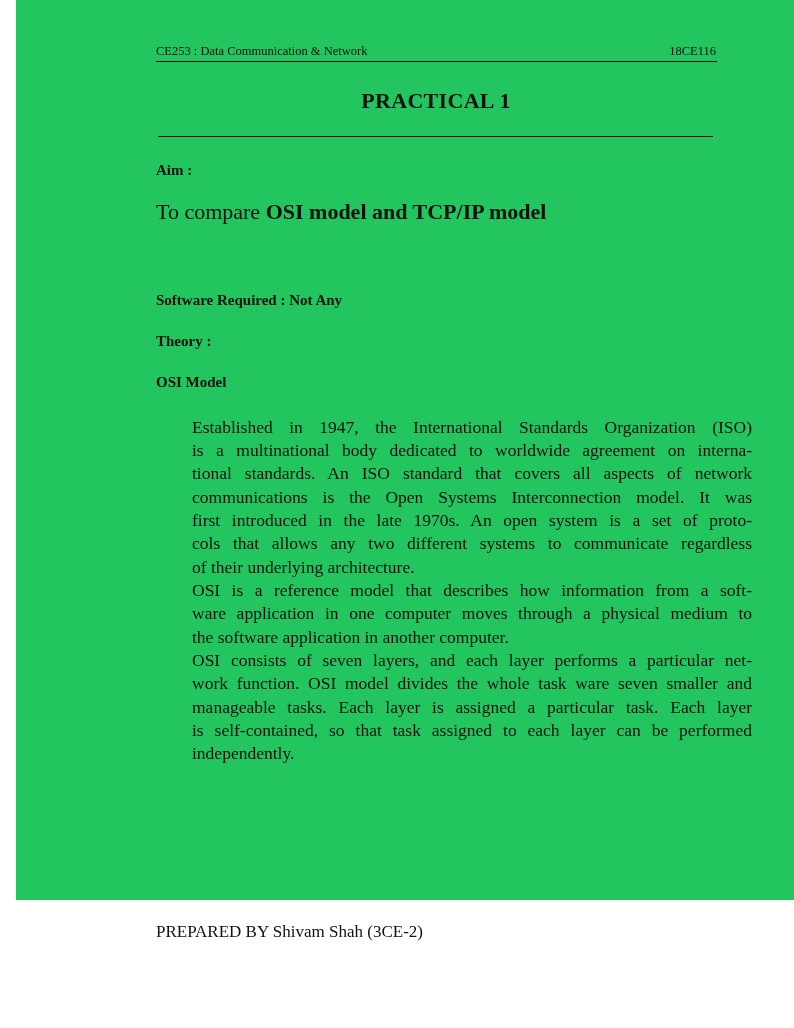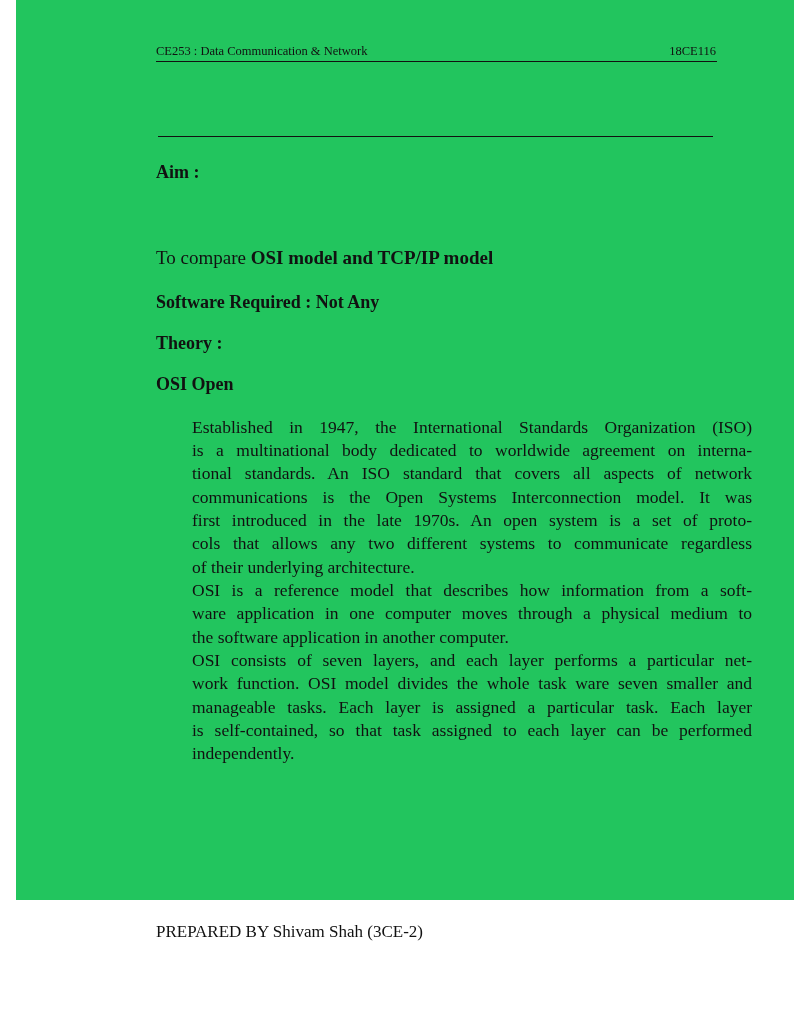--- a/index.html
+++ b/index.html
@@ -11,23 +11,23 @@
            font-family: "Liberation Serif", serif; font-size: 12.5px; color: #111; }
     .hdr-left { position: absolute; left: 0; top: 0; }
     .hdr-right { position: absolute; right: 0; top: 0; }
     .hdr-rule { position: absolute; left: 140px; top: 61px; width: 561px; height: 1px; background: #111; }
 
     .title { position: absolute; top: 88px; left: 140px; width: 560px; text-align: center;
              font-family: "Liberation Serif", serif; font-weight: bold; font-size: 22px; letter-spacing: 0.3px; }
     .title-rule { position: absolute; left: 142px; top: 136px; width: 555px; height: 1px; background: #111; }
 
     .h { position: absolute; left: 140px; font-family: "Liberation Serif", serif; font-weight: bold;
-         font-size: 18px; white-space: nowrap; }
-    .p-line { position: absolute; left: 140px; font-family: "Liberation Serif", serif; font-size: 19px;
-              white-space: nowrap; margin-top: 48px; }
+         font-size: 15px; white-space: nowrap; }
+    .p-line { position: absolute; left: 140px; font-family: "Liberation Serif", serif; font-size: 22px;
+              white-space: nowrap; }
     .b { font-weight: bold; }
 
     .jline { position: absolute; left: 140px; width: 560px; font-family: "Liberation Serif", serif;
              font-size: 17.5px; text-align: justify; text-align-last: justify; white-space: nowrap;
              height: 22px; line-height: 22px; margin-left: 36px; }
     .jline.last { text-align-last: left; }
     .jline span { white-space: normal; }
 
     .footer { position: absolute; left: 140px; top: 922px; font-family: Liberation Serif, serif;
               font-size: 17px; color: #111; }
@@ -36,31 +36,32 @@
 <body>
 
 <div class="page">
 
   <div class="hdr">
     <span class="hdr-left">CE253 : Data Communication &amp; Network</span>
     <span class="hdr-right">18CE116</span>
   </div>
   <div class="hdr-rule"></div>
 
+  <div class="title">PRACTICAL 1</div>
   <div class="title-rule"></div>
 
   <div class="h" style="top:162px;">Aim :</div>
 
   <div class="p-line" style="top:199px;">
     <span>To compare </span><span class="b">OSI model and TCP/IP model</span>
   </div>
 
   <div class="h" style="top:292px;">Software Required : Not Any</div>
   <div class="h" style="top:333px;">Theory :</div>
-  <div class="h" style="top:374px;">OSI Open</div>
+  <div class="h" style="top:374px;">OSI Model</div>
 
   <div>
     <div class="jline" style="top:416px;"><span>Established in 1947, the International Standards Organization (ISO)</span></div>
     <div class="jline" style="top:439px;"><span>is a multinational body dedicated to worldwide agreement on interna-</span></div>
     <div class="jline" style="top:462px;"><span>tional standards. An ISO standard that covers all aspects of network</span></div>
     <div class="jline" style="top:486px;"><span>communications is the Open Systems Interconnection model. It was</span></div>
     <div class="jline" style="top:509px;"><span>first introduced in the late 1970s. An open system is a set of proto-</span></div>
     <div class="jline" style="top:532px;"><span>cols that allows any two different systems to communicate regardless</span></div>
     <div class="jline last" style="top:556px;"><span>of their underlying architecture.</span></div>
   </div>

